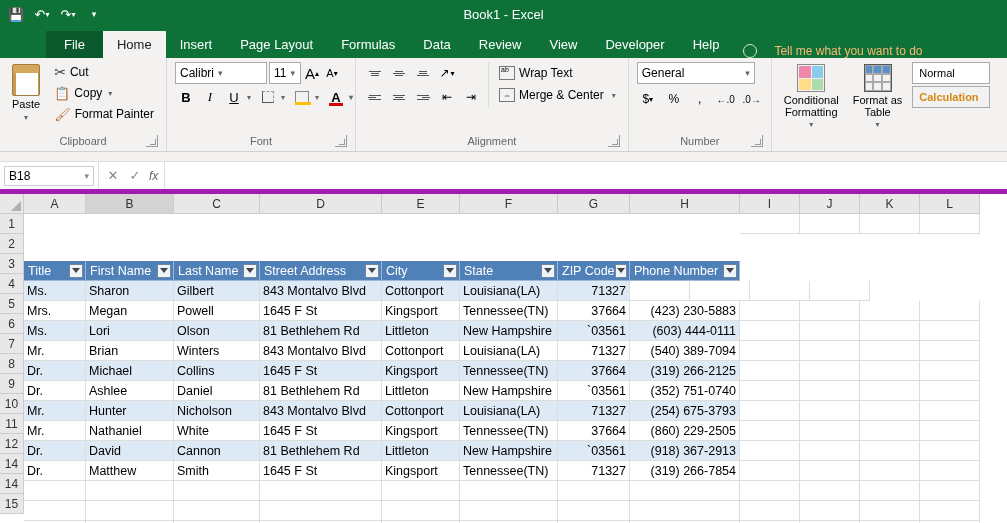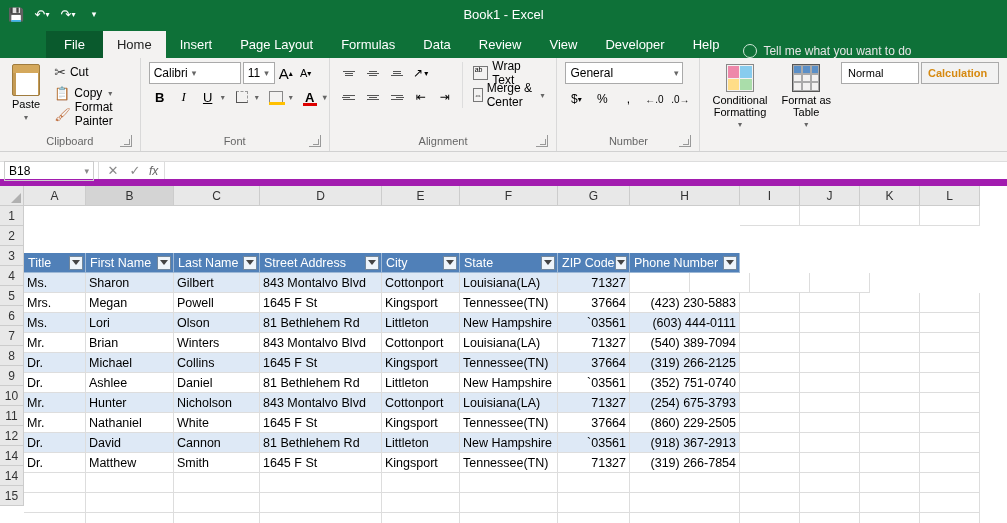--- a/index.html
+++ b/index.html
@@ -9,21 +9,21 @@
     .titlebar { background: #0e7138; height: 28px; display: flex; align-items: center; padding: 0 4px; position: relative; }
     .qat { display: flex; align-items: center; gap: 2px; }
     .qat-btn { width: 24px; height: 20px; display: flex; align-items: center; justify-content: center; color: #fff; font-size: 13px; cursor: pointer; }
     .doc-title { position: absolute; left: 50%; transform: translateX(-50%); color: #fff; font-size: 13px; }
     
     
     .ribbon-tabs { background: #0e7138; height: 30px; display: flex; align-items: flex-end; padding-left: 2px; }
     .ribbon-tab { padding: 6px 14px; color: #fff; font-size: 13px; cursor: pointer; }
     .ribbon-tab.file { background: #0a5a2d; padding: 6px 18px; margin-left: 44px; }
     .ribbon-tab.active { background: #f3f2f1; color: #222; }
-    .tell-me { display: flex; align-items: center; color: #e5e5e5; gap: 6px; padding: 0 10px; font-size: 12px; }
+    .tell-me { display: flex; align-items: center; color: #fdba74; gap: 17px; padding: 0 10px; font-size: 12px; }
     .bulb { width: 14px; height: 14px; border: 1.5px solid #d0e8d8; border-radius: 50%; position: relative; }
     
     
     .ribbon { background: #f3f2f1; border-bottom: 1px solid #d1d1d1; display: flex; height: 94px; }
     .group { border-right: 1px solid #d9d9d9; padding: 4px 8px 2px 8px; display: flex; flex-direction: column; justify-content: space-between; }
     .group-content { display: flex; gap: 6px; }
     .group-label { text-align: center; font-size: 11px; color: #666; padding: 2px 0; position: relative; }
     .dlg-launcher { position: absolute; right: 0; bottom: 2px; width: 12px; height: 12px; border: 1px solid #999; border-top: none; border-left: none; }
     .dlg-launcher::after { content: ''; position: absolute; width: 5px; height: 5px; border-right: 1px solid #999; border-bottom: 1px solid #999; right: 1px; bottom: 1px; }
     
@@ -72,27 +72,27 @@
     .num-combo { width: 118px; height: 22px; border: 1px solid #aaa; background: #fff; display: flex; align-items: center; justify-content: space-between; padding: 0 4px; font-size: 12px; margin-bottom: 4px; }
     .num-row { display: flex; gap: 4px; }
     .nbtn { width: 22px; height: 22px; display: flex; align-items: center; justify-content: center; cursor:pointer; font-size:12px; }
     
     
     .style-btn { display: flex; flex-direction: column; align-items: center; gap: 2px; padding: 2px 4px; cursor:pointer; }
     .cf-icon { width: 28px; height: 28px; border: 1px solid #888; display: grid; grid-template: 1fr 1fr/1fr 1fr; gap:1px; padding:1px; }
     .cf-icon > div:nth-child(1){ background:#e8a; } .cf-icon > div:nth-child(2){ background:#8ce; } .cf-icon > div:nth-child(3){ background:#fd8; } .cf-icon > div:nth-child(4){ background:#ada; }
     .tbl-icon { width:28px; height:28px; border:1px solid #555; display:grid; grid-template:repeat(3,1fr)/repeat(3,1fr); }
     .tbl-icon > div { border:1px solid #aaa; } .tbl-icon > div:nth-child(-n+3) { background:#5a8fc7; }
-    .cell-styles { display:flex; gap:2px; }
+    .cell-styles { display:flex; flex-direction:column; gap:2px; }
     .cell-style-box { width:78px; height:22px; border:1px solid #aaa; display:flex; align-items:center; padding:0 6px; font-size:11px; }
     .cs-normal { background:#fff; }
     .cs-calc { background:#f2f2f2; color:#d68910; font-weight:bold; }
     
     
-    .formula-bar { height: 24px; border-bottom: 7px solid #a21caf; display: flex; align-items: center; background: #fff; }
+    .formula-bar { height: 32px; border-bottom: 5px solid #a21caf; display: flex; align-items: center; background: #fff; }
     .name-box { width: 90px; height: 20px; border: 1px solid #ccc; margin: 0 4px; padding: 0 4px; font-size: 12px; display:flex; align-items:center; justify-content:space-between; }
     .fx-btns { display: flex; align-items: center; gap: 6px; padding: 0 6px; border-left: 1px solid #ddd; height:100%; }
     .fx-btn { color: #888; font-size: 13px; cursor:pointer; width:16px; text-align:center; }
     .fx-label { font-style: italic; color: #666; font-size: 12px; }
     .formula-input { flex: 1; height: 100%; padding: 0 6px; border-left: 1px solid #ddd; }
     .corner { width: 24px; height: 20px; background: #e8e8e8; border-right: 1px solid #ccc; border-bottom: 1px solid #ccc; position:relative; }
     .corner::after{ content:''; position:absolute; right:2px; bottom:2px; width:0; height:0; border-left:10px solid transparent; border-bottom:10px solid #b0b0b0;}
     .col-headers { display: flex; }
     .col-h { height: 20px; background: #e8e8e8; border-right: 1px solid #ccc; border-bottom: 1px solid #ccc; display:flex; align-items:center; justify-content:center; font-size:12px; color:#333; cursor:pointer; }
     .col-h.sel { background:#d4d4d4; }

